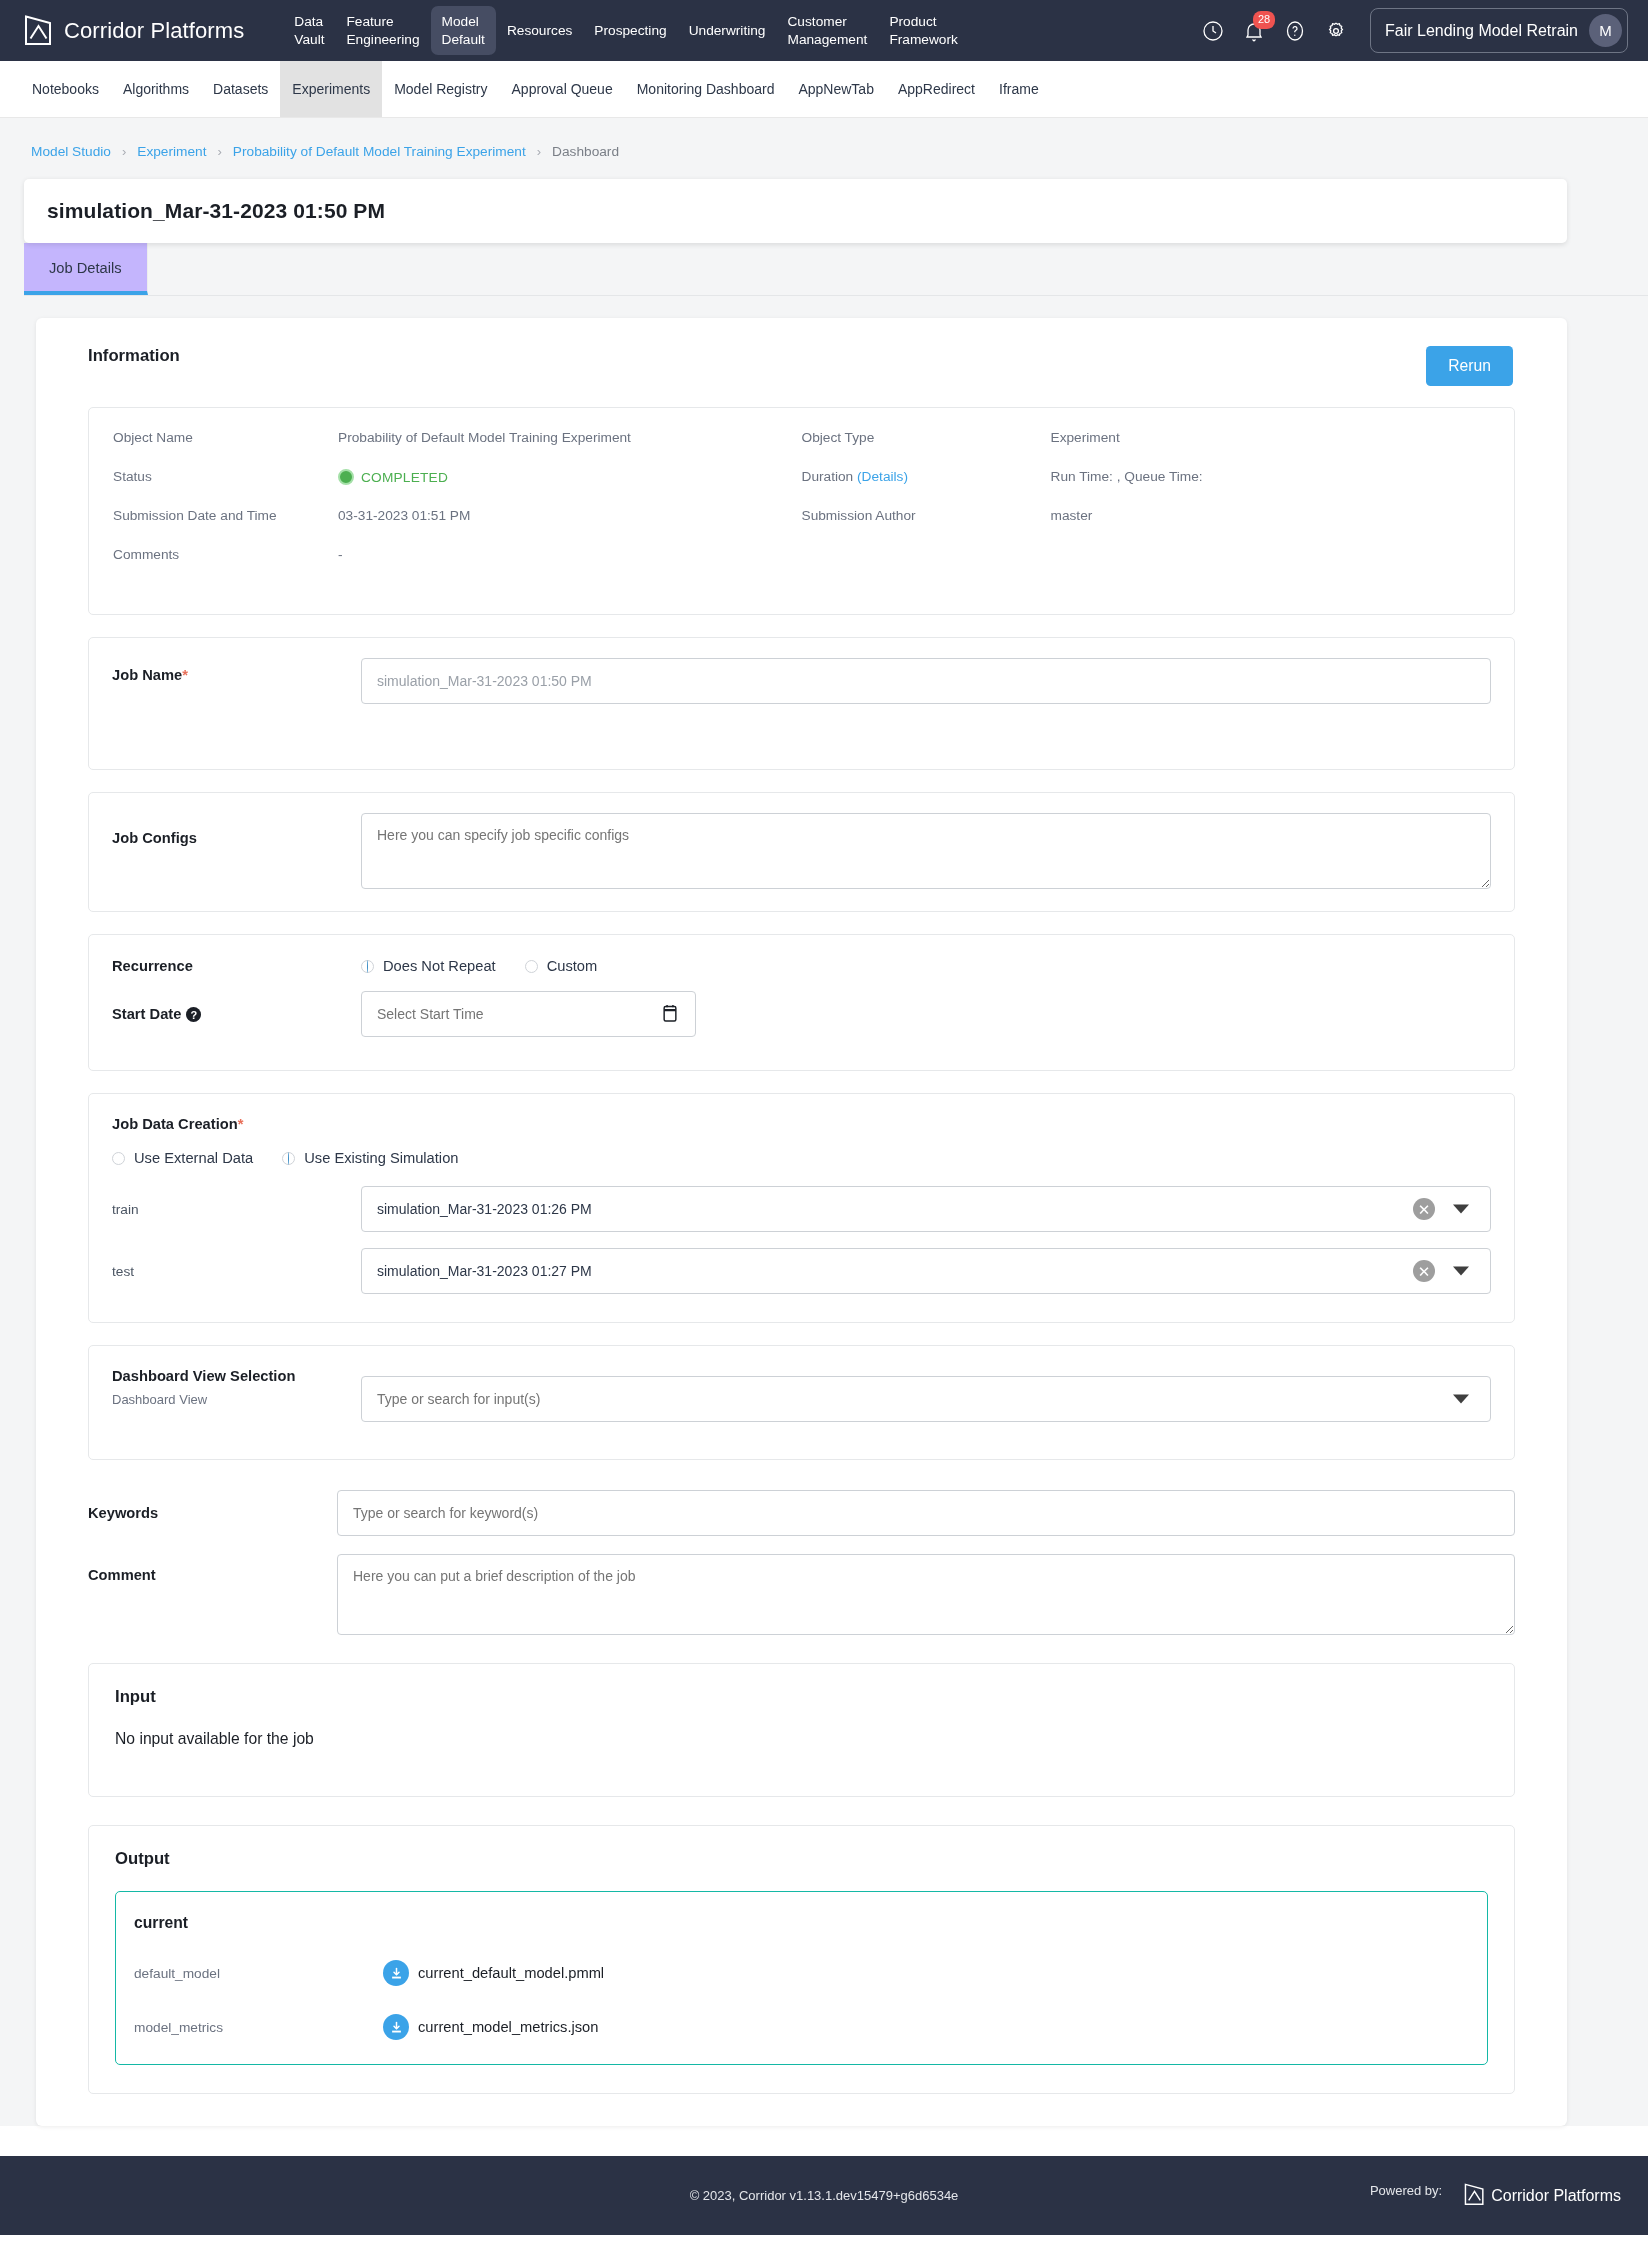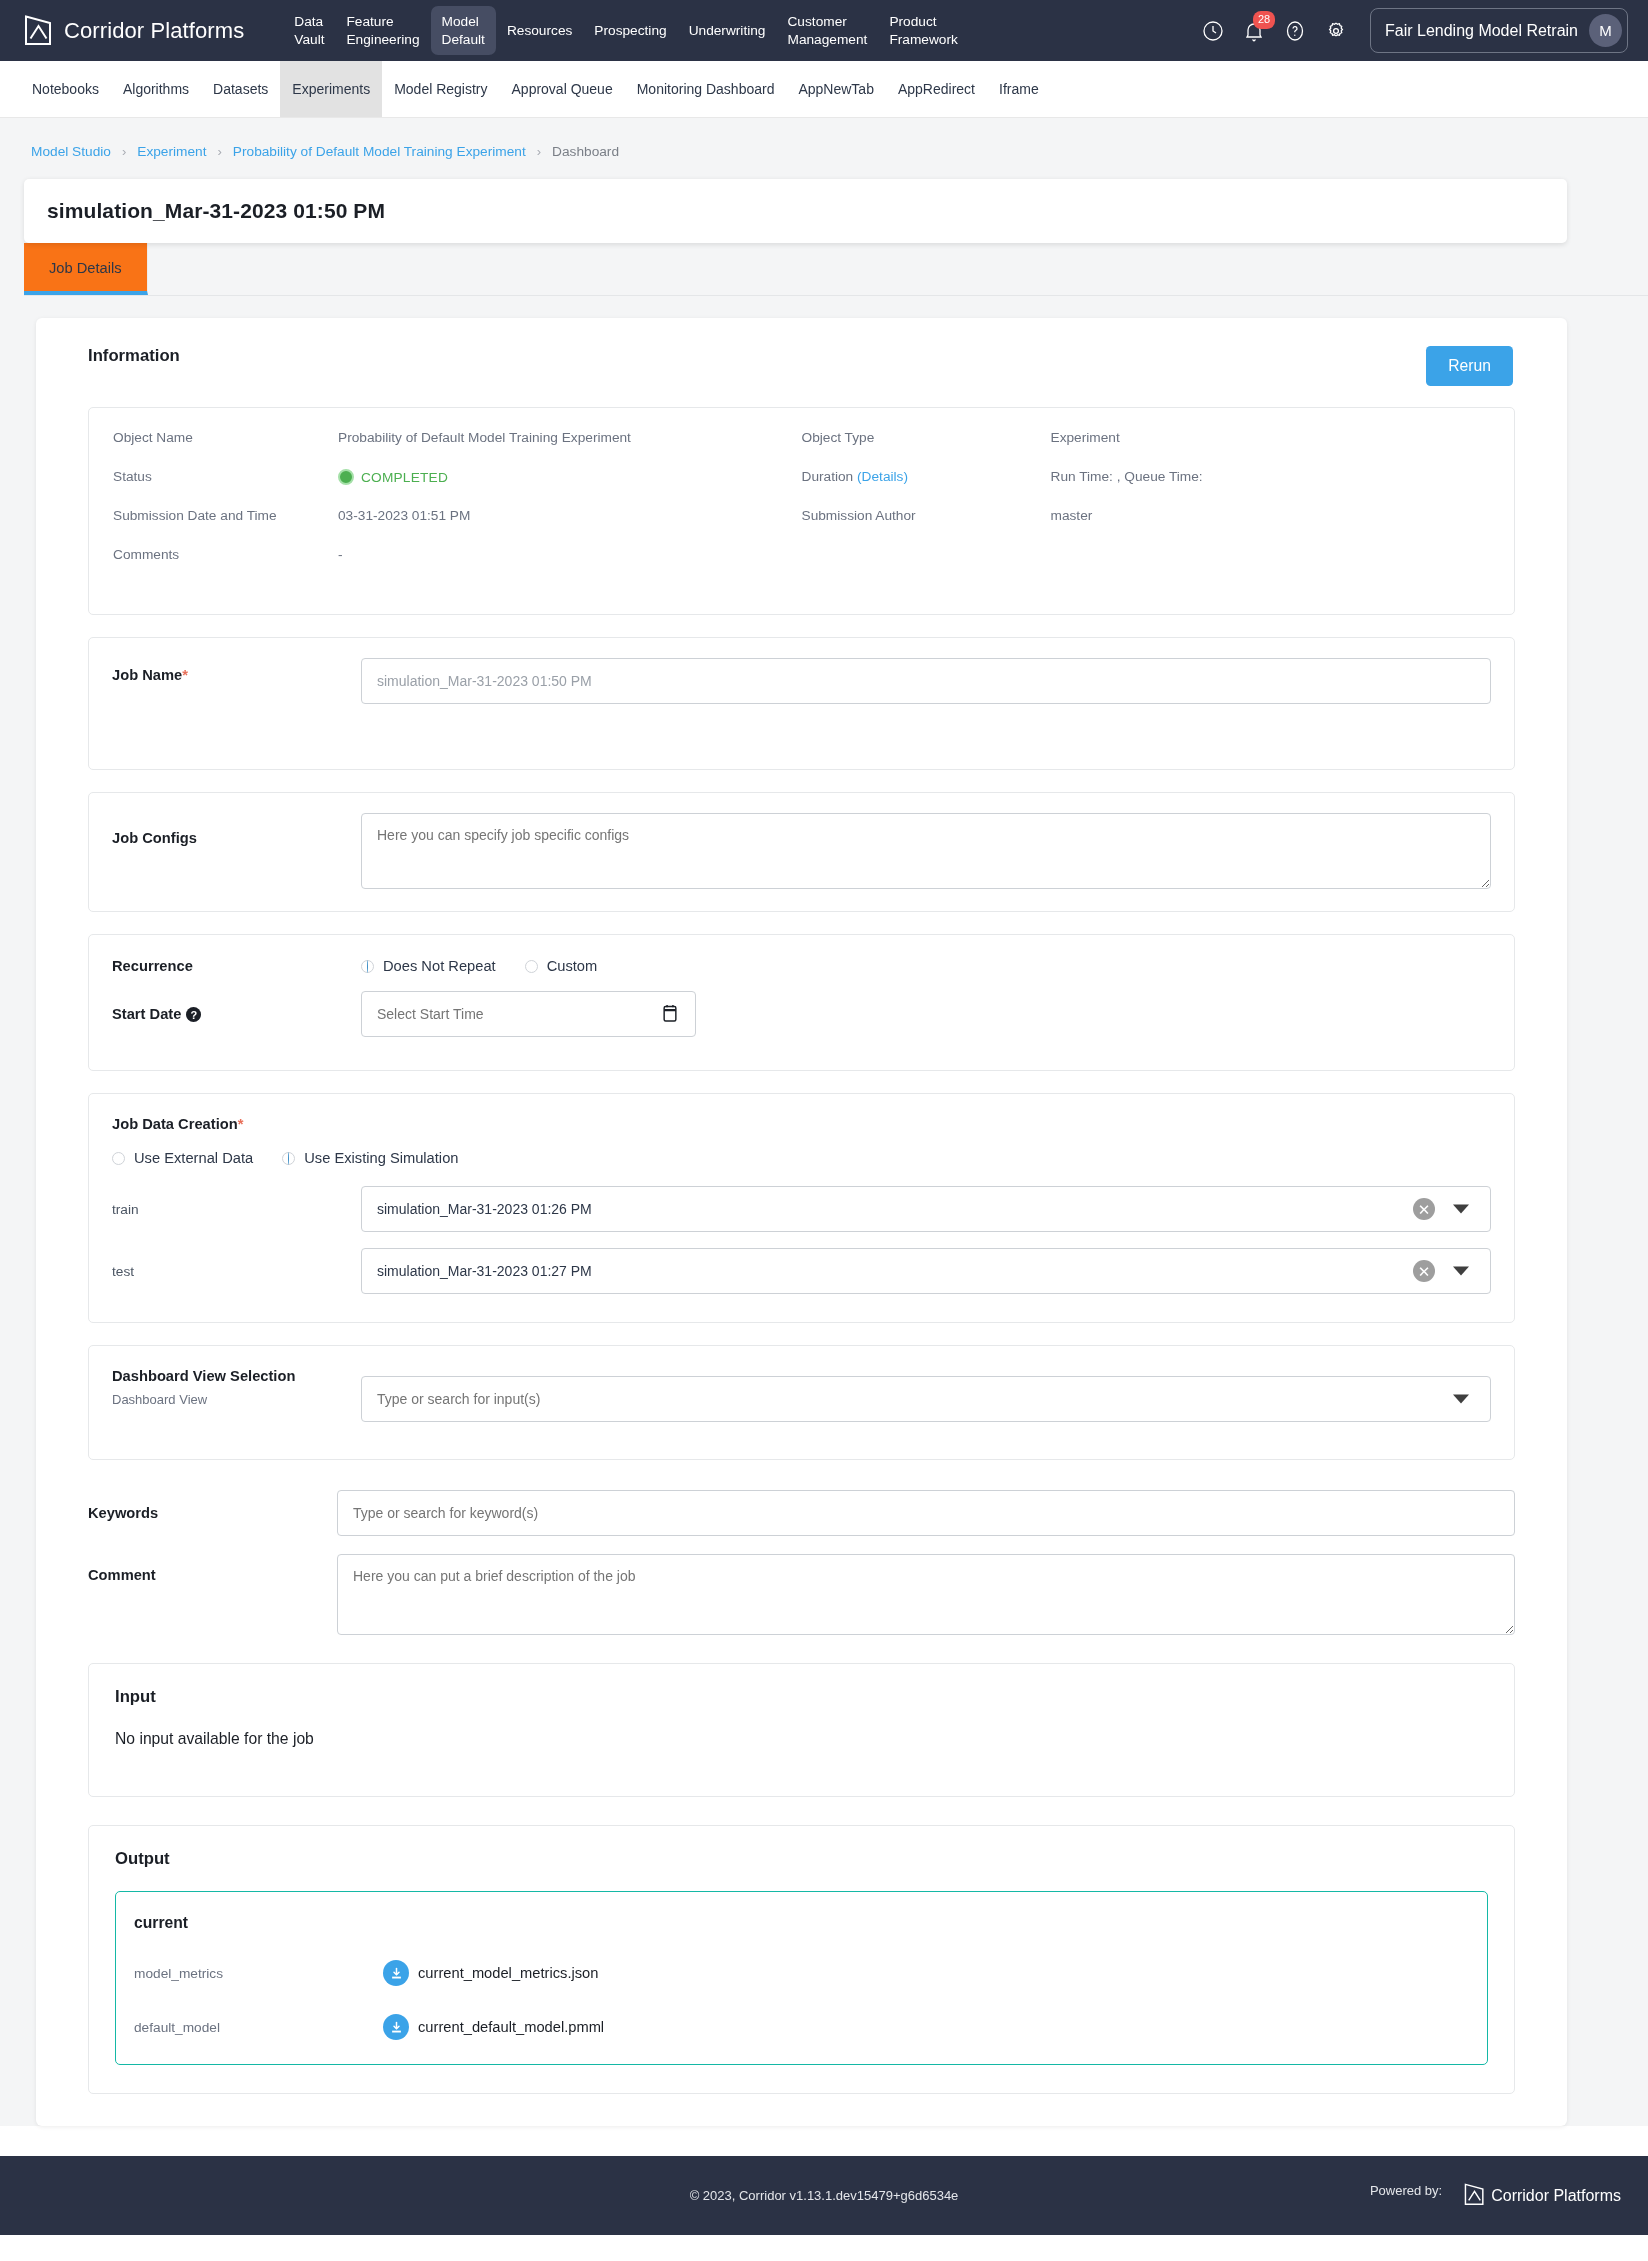--- a/index.html
+++ b/index.html
@@ -143,21 +143,21 @@
   .title-text { font-size: 21px; color: #1b1f26; font-weight: bold; letter-spacing: 0.1px; }
 
   .tabs {
     display: flex;
     margin: 0 0 0 24px;
     background: transparent;
     border-bottom: 1px solid #e4e6e8;
     width: calc(100% - 24px);
   }
   .tab {
-    background: #f97316;
+    background: #c4b5fd;
     padding: 17px 25px 15px;
     font-size: 14.7px;
     color: #2d3748;
     border-bottom: 4px solid #3ba3e8;
     cursor: pointer;
     border-right: 1px solid #eceded;
   }
 
   .main-card {
     background: #fff;
@@ -623,44 +623,44 @@
       <div class="io-title">Input</div>
       <div class="io-empty">No input available for the job</div>
     </div>
 
     <div class="io-panel" style="margin-top:28px;padding-bottom:28px;">
       <div class="io-title">Output</div>
       <div class="out-inner">
         <div class="out-group-name">current</div>
 
         <div class="out-row">
+          <div class="out-key">default_model</div>
+          <div class="out-file">
+            <span class="dl-icon">
+              <svg width="15" height="15" viewBox="0 0 24 24" fill="none" stroke="#ffffff" stroke-width="2.4" stroke-linecap="round">
+                <path d="M12 4 v9"></path>
+                  <path d="M8 10 l4 4 l4 -4"></path>
+                  <path d="M5 17 h14 v3 H5 z" fill="#ffffff" stroke="none"></path>
+              </svg>
+            </span>
+            <span class="out-file-name">current_default_model.pmml</span>
+          </div>
+        </div>
+
+        <div class="out-row">
           <div class="out-key">model_metrics</div>
           <div class="out-file">
             <span class="dl-icon">
               <svg width="15" height="15" viewBox="0 0 24 24" fill="none" stroke="#ffffff" stroke-width="2.4" stroke-linecap="round">
                 <path d="M12 4 v9"></path>
                   <path d="M8 10 l4 4 l4 -4"></path>
                   <path d="M5 17 h14 v3 H5 z" fill="#ffffff" stroke="none"></path>
               </svg>
             </span>
             <span class="out-file-name">current_model_metrics.json</span>
-          </div>
-        </div>
-
-        <div class="out-row">
-          <div class="out-key">default_model</div>
-          <div class="out-file">
-            <span class="dl-icon">
-              <svg width="15" height="15" viewBox="0 0 24 24" fill="none" stroke="#ffffff" stroke-width="2.4" stroke-linecap="round">
-                <path d="M12 4 v9"></path>
-                  <path d="M8 10 l4 4 l4 -4"></path>
-                  <path d="M5 17 h14 v3 H5 z" fill="#ffffff" stroke="none"></path>
-              </svg>
-            </span>
-            <span class="out-file-name">current_default_model.pmml</span>
           </div>
         </div>
       </div>
     </div>
 
   </div>
 </div>
 
 <div class="footer">
   <div class="footer-copy">© 2023, Corridor v1.13.1.dev15479+g6d6534e</div>

